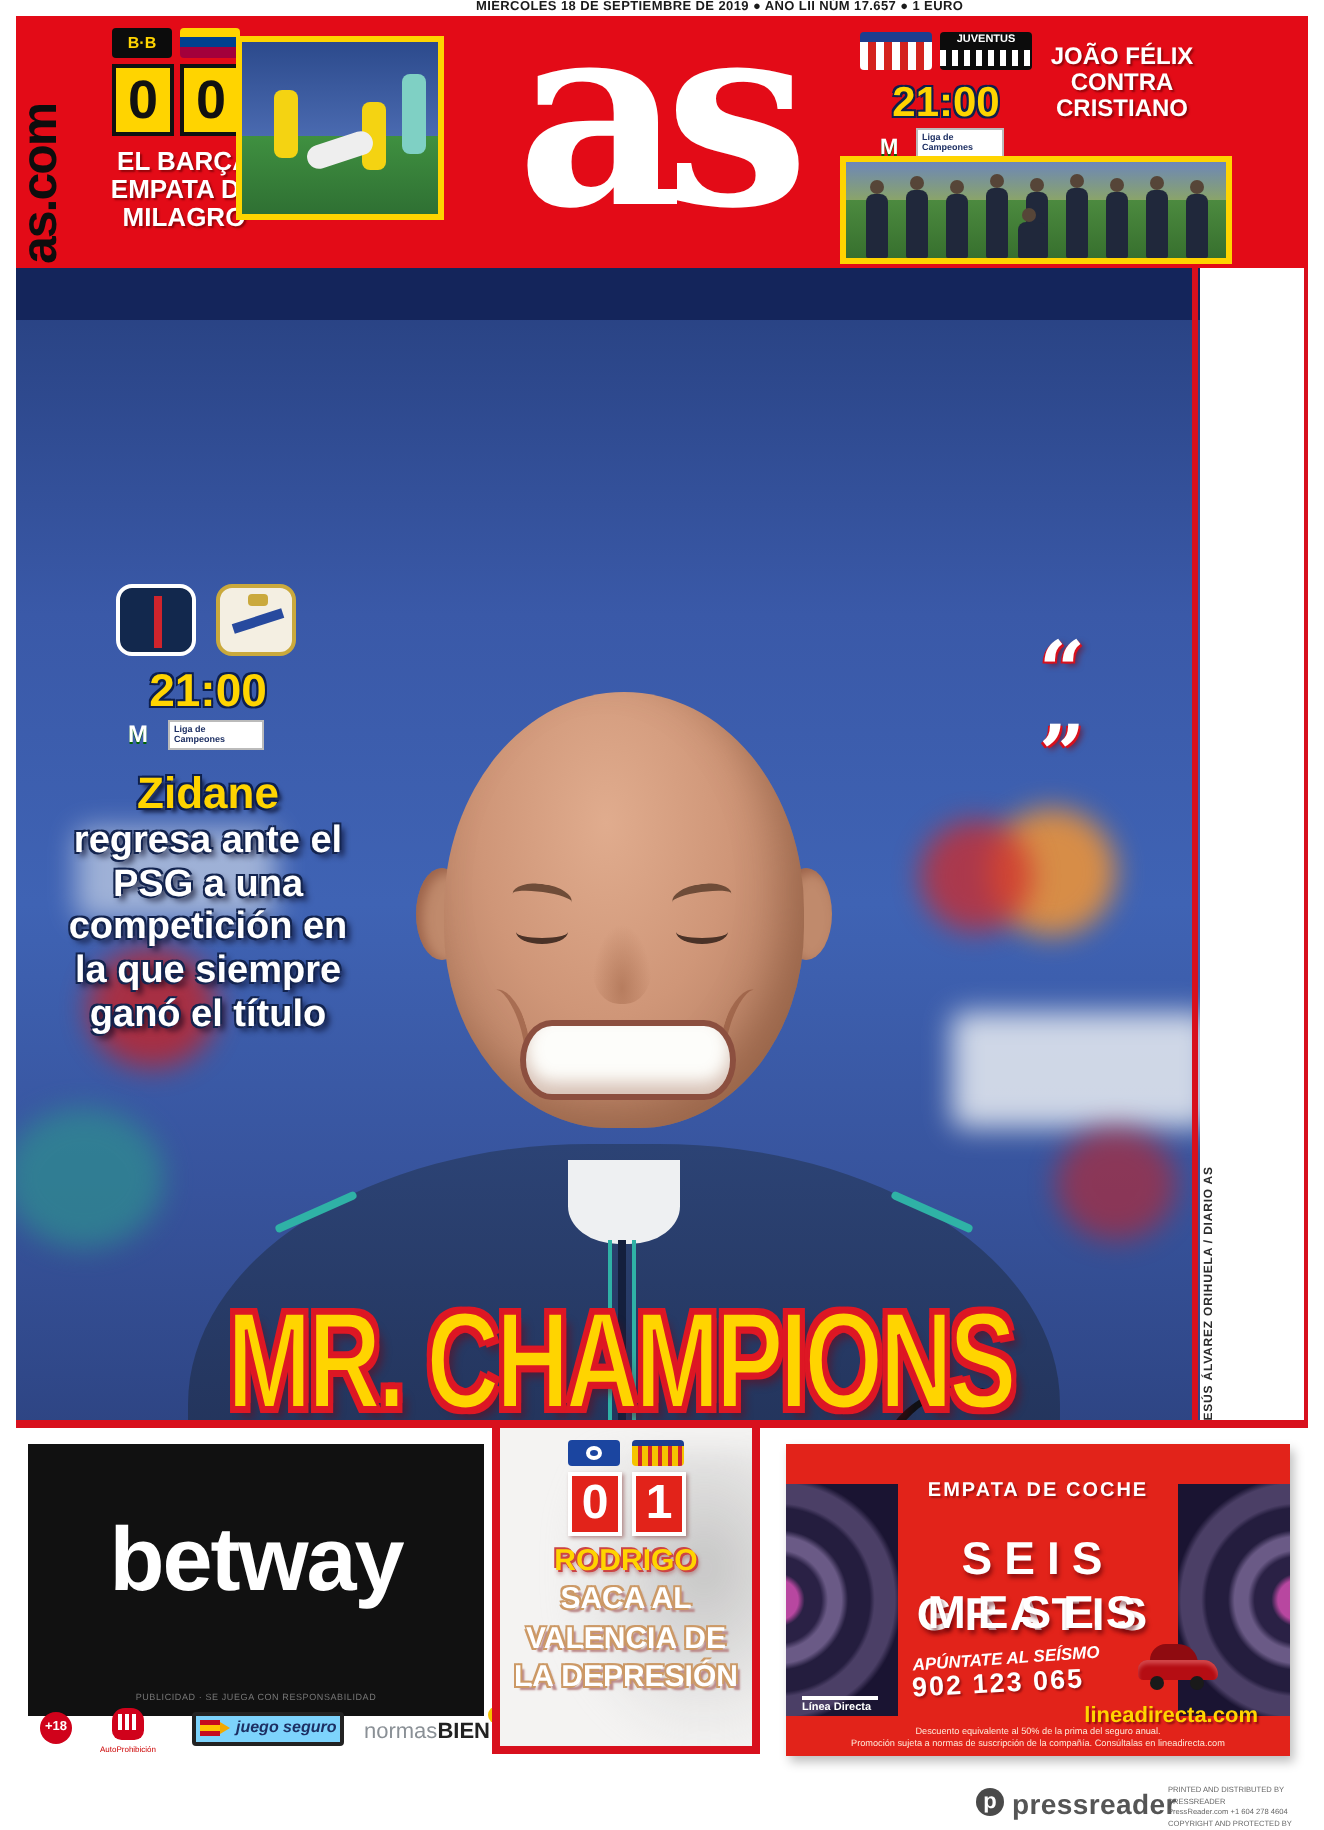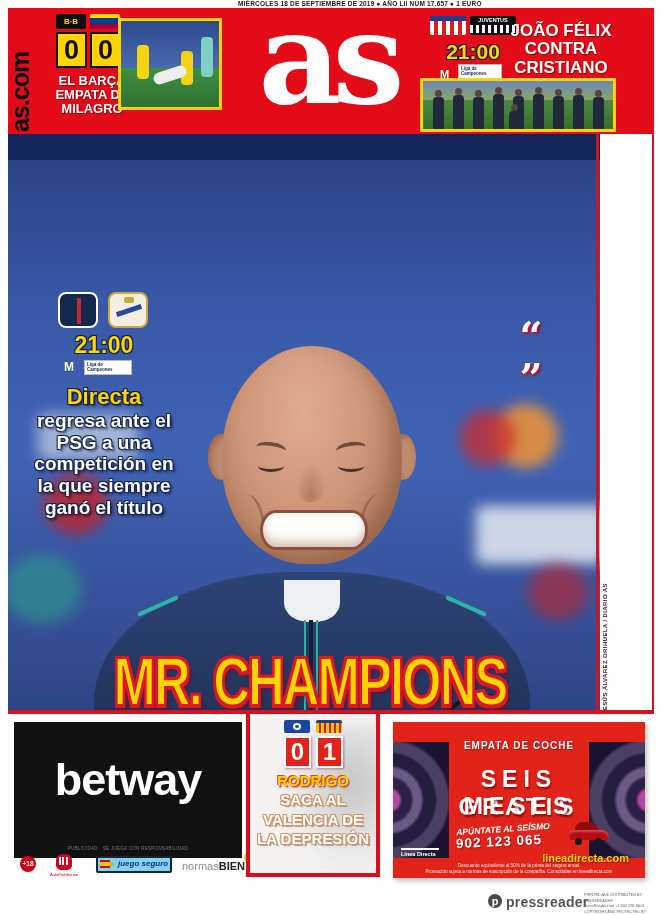--- a/index.html
+++ b/index.html
@@ -134,21 +134,21 @@
         <span>JUVENTUS</span>
         <div style="height:8px;background:repeating-linear-gradient(90deg,#fff 0 3px,#0c0c0c 3px 6px);"></div>
       </div>
       <div class="kick" style="position:absolute;left:0;top:26px;width:90px;font-size:21px;">21:00</div>
       <div class="abs" style="left:12px;top:50px;">
         <span class="mov-m" style="font-size:11px;">M</span>
       </div>
       <div class="liga-box" style="position:absolute;left:30px;top:50px;width:38px;">Liga de Campeones</div>
     </div>
 
-    <div class="mini-head" style="position:absolute;left:496px;top:14px;width:114px;font-size:17px;">JOÃO FÉLIX CONTRA CRISTIANO</div>
+    <div class="mini-head" style="position:absolute;left:496px;top:14px;width:114px;font-size:12px;">JOÃO FÉLIX CONTRA CRISTIANO</div>
 
     <div class="photo-box" style="left:412px;top:70px;width:196px;height:54px;">
       <div class="abs" style="left:0;top:0;width:100%;height:40%;background:linear-gradient(180deg,#6d87b8,#8aa46a);"></div>
       <div class="abs" style="left:0;top:40%;width:100%;height:60%;background:linear-gradient(180deg,#4c8a3f,#37702e);"></div>
       <span class="pl" style="left:10px;top:16px;height:32px;"></span>
       <span class="pl" style="left:30px;top:14px;height:34px;"></span>
       <span class="pl" style="left:50px;top:16px;height:32px;"></span>
       <span class="pl" style="left:70px;top:13px;height:35px;"></span>
       <span class="pl" style="left:90px;top:15px;height:33px;"></span>
       <span class="pl" style="left:110px;top:13px;height:35px;"></span>
@@ -195,21 +195,21 @@
       <div class="chip" style="left:30px;top:0;width:40px;height:36px;background:#12284d;border:2px solid #fff;border-radius:8px;">
         <div style="position:absolute;left:17px;top:4px;width:4px;height:26px;background:#d0242c;"></div>
       </div>
       <div class="chip" style="left:80px;top:0;width:40px;height:36px;background:#f4efe2;border:2px solid #caa93c;border-radius:8px;">
         <div style="position:absolute;left:6px;top:14px;width:26px;height:5px;background:#274a9e;transform:rotate(-18deg);"></div>
         <div style="position:absolute;left:14px;top:3px;width:10px;height:6px;background:#caa93c;border-radius:2px;"></div>
       </div>
       <div class="kick" style="position:absolute;left:0;top:40px;width:152px;font-size:23px;">21:00</div>
       <span class="mov-m" style="position:absolute;left:36px;top:68px;font-size:12px;">M</span>
       <div class="liga-box" style="position:absolute;left:56px;top:68px;width:42px;">Liga de Campeones</div>
-      <div class="leadname" style="position:absolute;left:0;top:92px;width:152px;">Directa</div>
+      <div class="leadname" style="position:absolute;left:0;top:92px;width:152px;">Zidane</div>
       <div class="leadtext" style="position:absolute;left:0;top:118px;width:152px;">regresa ante el PSG a una competición en la que siempre ganó el título</div>
     </div>
 
     <div class="quote abs">
       <div class="qmark">“</div>
       <div class="qmark" style="margin-top:14px;">”</div>
     </div>
 
     <div class="bighead abs" style="top:516px;font-size:54px;color:#ffd400;">MR. CHAMPIONS</div>
 

